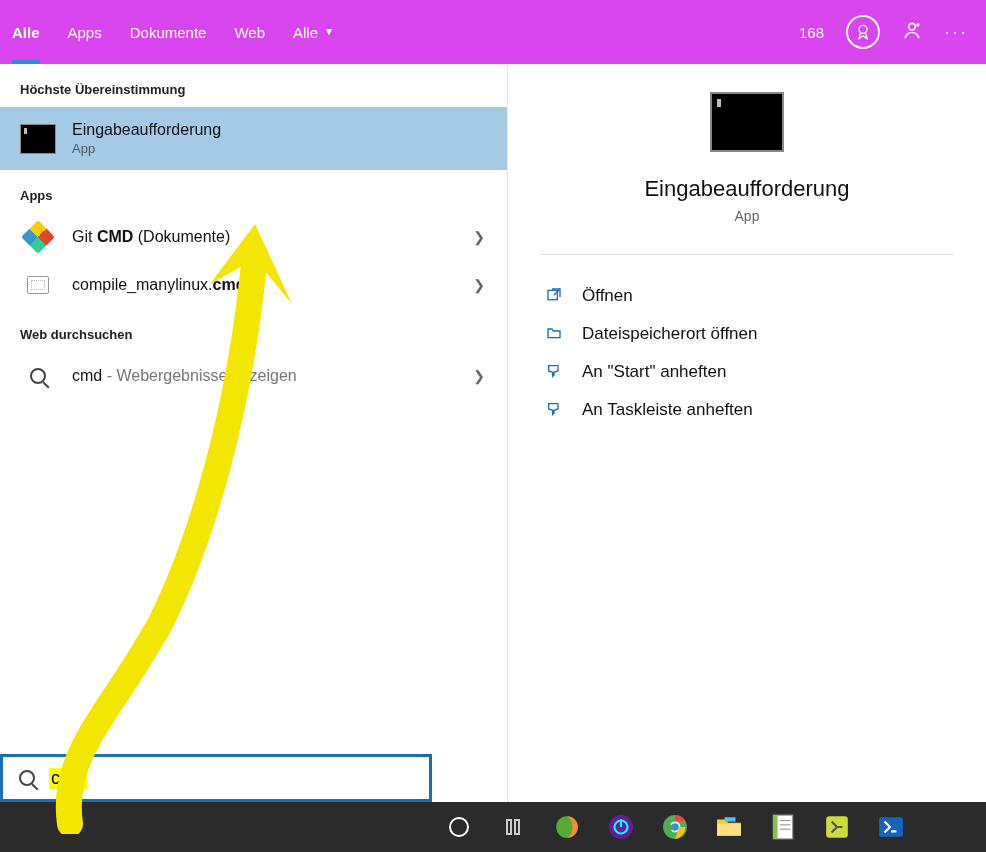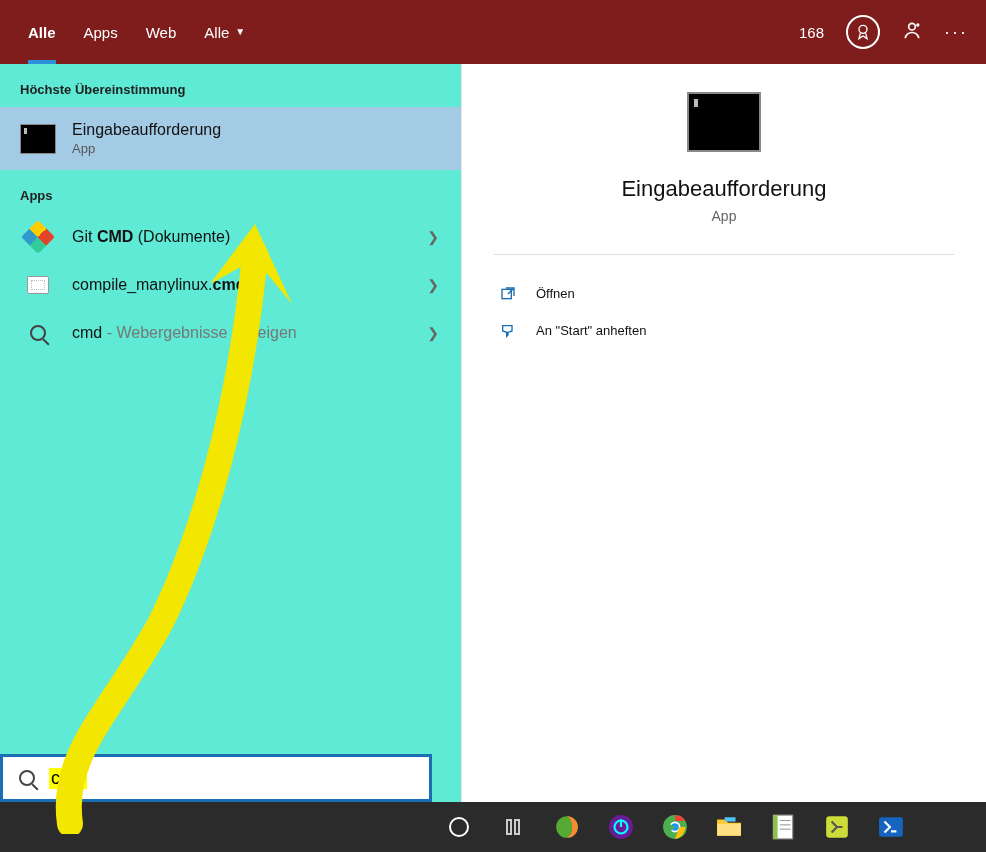--- a/index.html
+++ b/index.html
@@ -1,24 +1,24 @@
 <!DOCTYPE html>
 <html><head>
 <meta charset="utf-8">
 <style>
   * { box-sizing: border-box; margin: 0; padding: 0; font-family: "Segoe UI", Arial, sans-serif; }
   body { width: 986px; height: 852px; overflow: hidden; background: #fff; position: relative; }
 
   
   .tabbar {
-    background: #7f1d1d;
+    background: #d946ef;
     height: 64px;
     display: flex;
     align-items: center;
-    padding-left: 28px;
+    padding-left: 12px;
     color: #fff;
     font-size: 15px;
     position: relative;
   }
   .tab { margin-right: 28px; cursor: pointer; position: relative; height: 64px; display: flex; align-items: center; }
   .tab.active { font-weight: 600; }
   .tab.active::after {
     content: "";
     position: absolute;
     bottom: 0;
@@ -36,22 +36,22 @@
   .person-icon { font-size: 18px; }
   .ellipsis { font-size: 18px; letter-spacing: 2px; }
 
   
   .main {
     display: flex;
     height: 738px; 
     background: #e9e9e9;
   }
   .left {
-    width: 462px;
-    background: #5eead4;
+    width: 508px;
+    background: #ffffff;
     position: relative;
     border-right: 1px solid #e6e6e6;
   }
   .right {
     flex: 1;
     background: #fff;
     padding-top: 28px;
   }
 
   .section-header {
@@ -97,22 +97,22 @@
   .details-center { display:flex; flex-direction:column; align-items:center; padding-bottom: 30px; border-bottom: 1px solid #ddd; margin: 0 32px; }
   .big-thumb {
     width: 74px; height: 60px; background:#000; border:2px solid #888; position:relative; margin-bottom: 24px;
   }
   .big-thumb::before { content:""; position:absolute; top:5px; left:5px; width:4px; height:8px; background:#bbb; }
   .app-title { font-size: 22px; color:#111; margin-bottom:6px; }
   .app-sub { font-size: 14px; color:#666; }
 
   .actions { margin: 22px 32px 0 32px; }
   .action-row {
-    display:flex; align-items:flex-start; gap: 18px;
-    font-size: 13px; color:#111;
+    display:flex; align-items:flex-end; gap: 18px;
+    font-size: 17px; color:#111;
     padding: 9px 4px; cursor:pointer;
   }
   .act-ico { width:20px; color:#1a6fb4; font-size:15px; text-align:center; }
 
   
   .arrow-annot {
     position:absolute; left:40px; top:130px; width:260px; height:640px; pointer-events:none;
     z-index: 5;
   }
 
@@ -138,20 +138,21 @@
   .cortana { width:20px;height:20px;border:2px solid #fff;border-radius:50%; }
   .taskview { display:flex; gap:2px; }
   .taskview div{ width:6px;height:16px;border:2px solid #ccc; }
 </style>
 </head>
 <body>
 
 <div class="tabbar">
   <div class="tab active">Alle</div>
   <div class="tab">Apps</div>
+  <div class="tab">Dokumente</div>
   <div class="tab">Web</div>
   <div class="tab">
     <span>Alle</span>
     <span class="more-chev">▼</span>
   </div>
   <div class="tabbar-right">
     <span class="points">168</span>
     <span class="badge-circle">
       <svg width="16" height="16" viewBox="0 0 24 24" fill="none" stroke="#fff" stroke-width="2">
           <circle cx="12" cy="8" r="6"></circle>
@@ -203,20 +204,21 @@
           <div class="file-ico"></div>
         </div>
       <div class="row-text">
         <span class="row-title">
           <span>compile_manylinux.</span><b>cmd</b><span></span>
         </span>
       </div>
       <span class="chev">❯</span>
     </div>
 
+    <div class="section-header">Web durchsuchen</div>
 
     <div class="result-row">
       <div class="row-icon">
           <div class="search-ico"></div>
         </div>
       <div class="row-text">
         <span class="row-title">
           <span>cmd</span><span style="color:#777"> - Webergebnisse anzeigen</span>
         </span>
       </div>
@@ -242,24 +244,40 @@
               <rect x="3" y="5" width="14" height="14"></rect>
               <path d="M9 3h12v12"></path>
               <path d="M21 3l-9 9"></path>
             </svg>
         </span>
         <span>Öffnen</span>
       </div>
       <div class="action-row">
         <span class="act-ico">
           <svg width="16" height="16" viewBox="0 0 24 24" fill="none" stroke="#1a6fb4" stroke-width="2">
+              <path d="M3 6h6l2 3h10v10H3z"></path>
+            </svg>
+        </span>
+        <span>Dateispeicherort öffnen</span>
+      </div>
+      <div class="action-row">
+        <span class="act-ico">
+          <svg width="16" height="16" viewBox="0 0 24 24" fill="none" stroke="#1a6fb4" stroke-width="2">
               <path d="M4 4v8l6 2v6l2-2v-4l6-2V4z"></path>
             </svg>
         </span>
         <span>An "Start" anheften</span>
+      </div>
+      <div class="action-row">
+        <span class="act-ico">
+          <svg width="16" height="16" viewBox="0 0 24 24" fill="none" stroke="#1a6fb4" stroke-width="2">
+              <path d="M4 4v8l6 2v6l2-2v-4l6-2V4z"></path>
+            </svg>
+        </span>
+        <span>An Taskleiste anheften</span>
       </div>
     </div>
   </div>
 </div>
 
 <div class="searchbar">
   <div class="search-ico"></div>
   <span class="search-text">cmd</span>
 </div>
 

